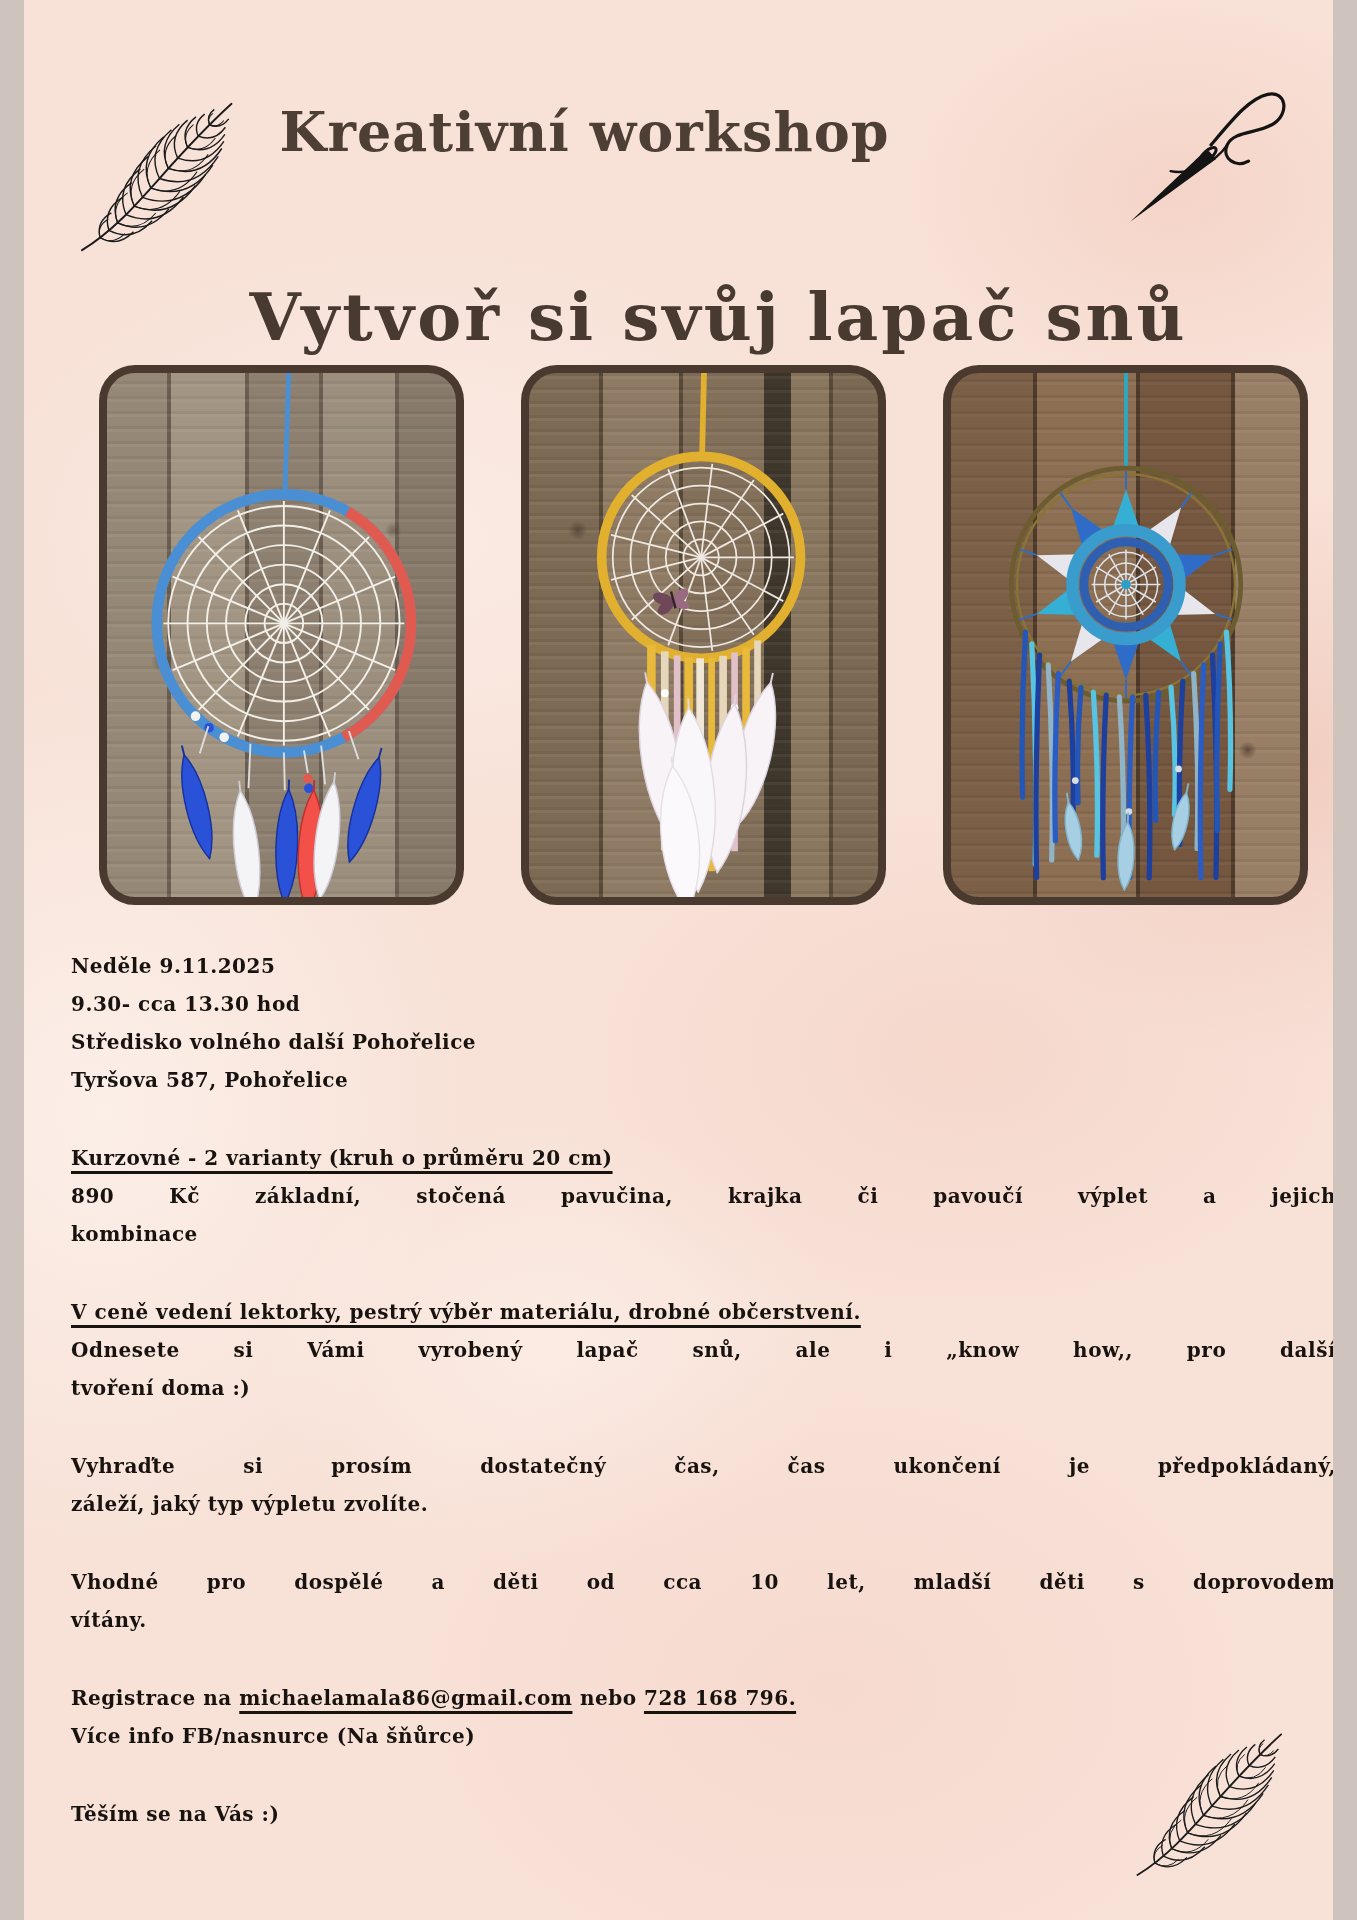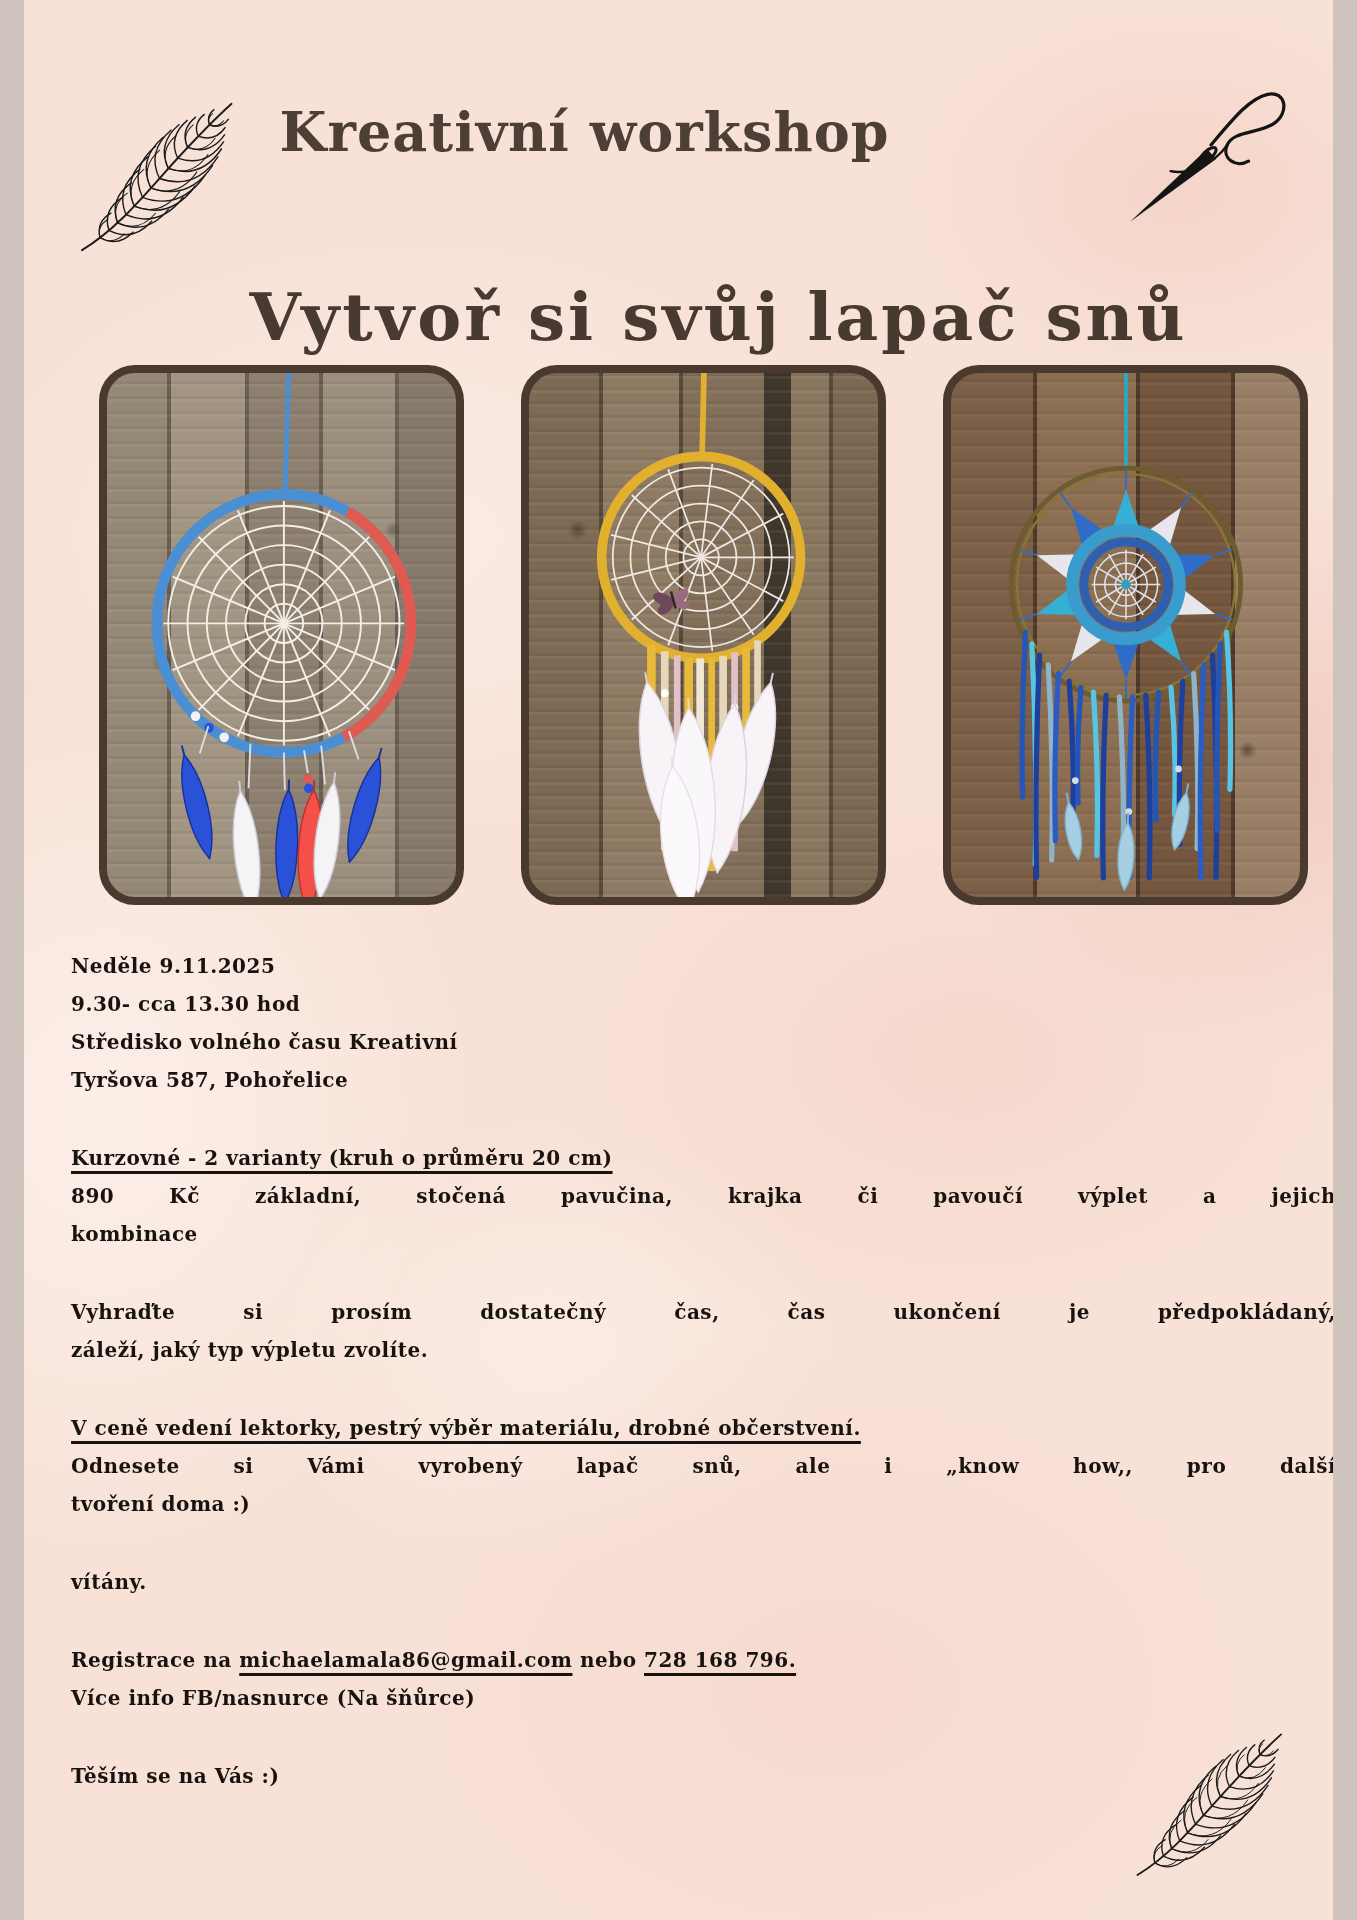--- a/index.html
+++ b/index.html
@@ -325,42 +325,43 @@
           </g>
         </svg>
     </figure>
   </div>
 
   <div class="copy">
 
     <div class="blk">
       <div class="line">Neděle 9.11.2025</div>
       <div class="line">9.30- cca 13.30 hod</div>
-      <div class="line">Středisko volného času Kreativní</div>
+      <div class="line">Středisko volného další Pohořelice</div>
       <div class="line">Tyršova 587, Pohořelice</div>
     </div>
 
     <div class="blk">
       <div class="line"><span class="u">Kurzovné - 2 varianty (kruh o průměru 20 cm)</span></div>
       <div class="stretch">890 Kč základní, stočená pavučina, krajka či pavoučí výplet a jejich</div>
       <div class="line">kombinace</div>
     </div>
 
     <div class="blk">
-      <div class="stretch">Vyhraďte si prosím dostatečný čas, čas ukončení je předpokládaný,</div>
-      <div class="line">záleží, jaký typ výpletu zvolíte.</div>
-    </div>
-
-    <div class="blk">
       <div class="line"><span class="u">V ceně vedení lektorky, pestrý výběr materiálu, drobné občerstvení.</span></div>
       <div class="stretch">Odnesete si Vámi vyrobený lapač snů, ale i „know how,, pro další</div>
       <div class="line">tvoření doma :)</div>
     </div>
 
     <div class="blk">
+      <div class="stretch">Vyhraďte si prosím dostatečný čas, čas ukončení je předpokládaný,</div>
+      <div class="line">záleží, jaký typ výpletu zvolíte.</div>
+    </div>
+
+    <div class="blk">
+      <div class="stretch">Vhodné pro dospělé a děti od cca 10 let, mladší děti s doprovodem</div>
       <div class="line">vítány.</div>
     </div>
 
     <div class="blk">
       <div class="line">
         <span>Registrace na</span>
         <a class="u">michaelamala86@gmail.com</a>
         <span>nebo</span>
         <a class="u">728 168 796.</a>
       </div>

